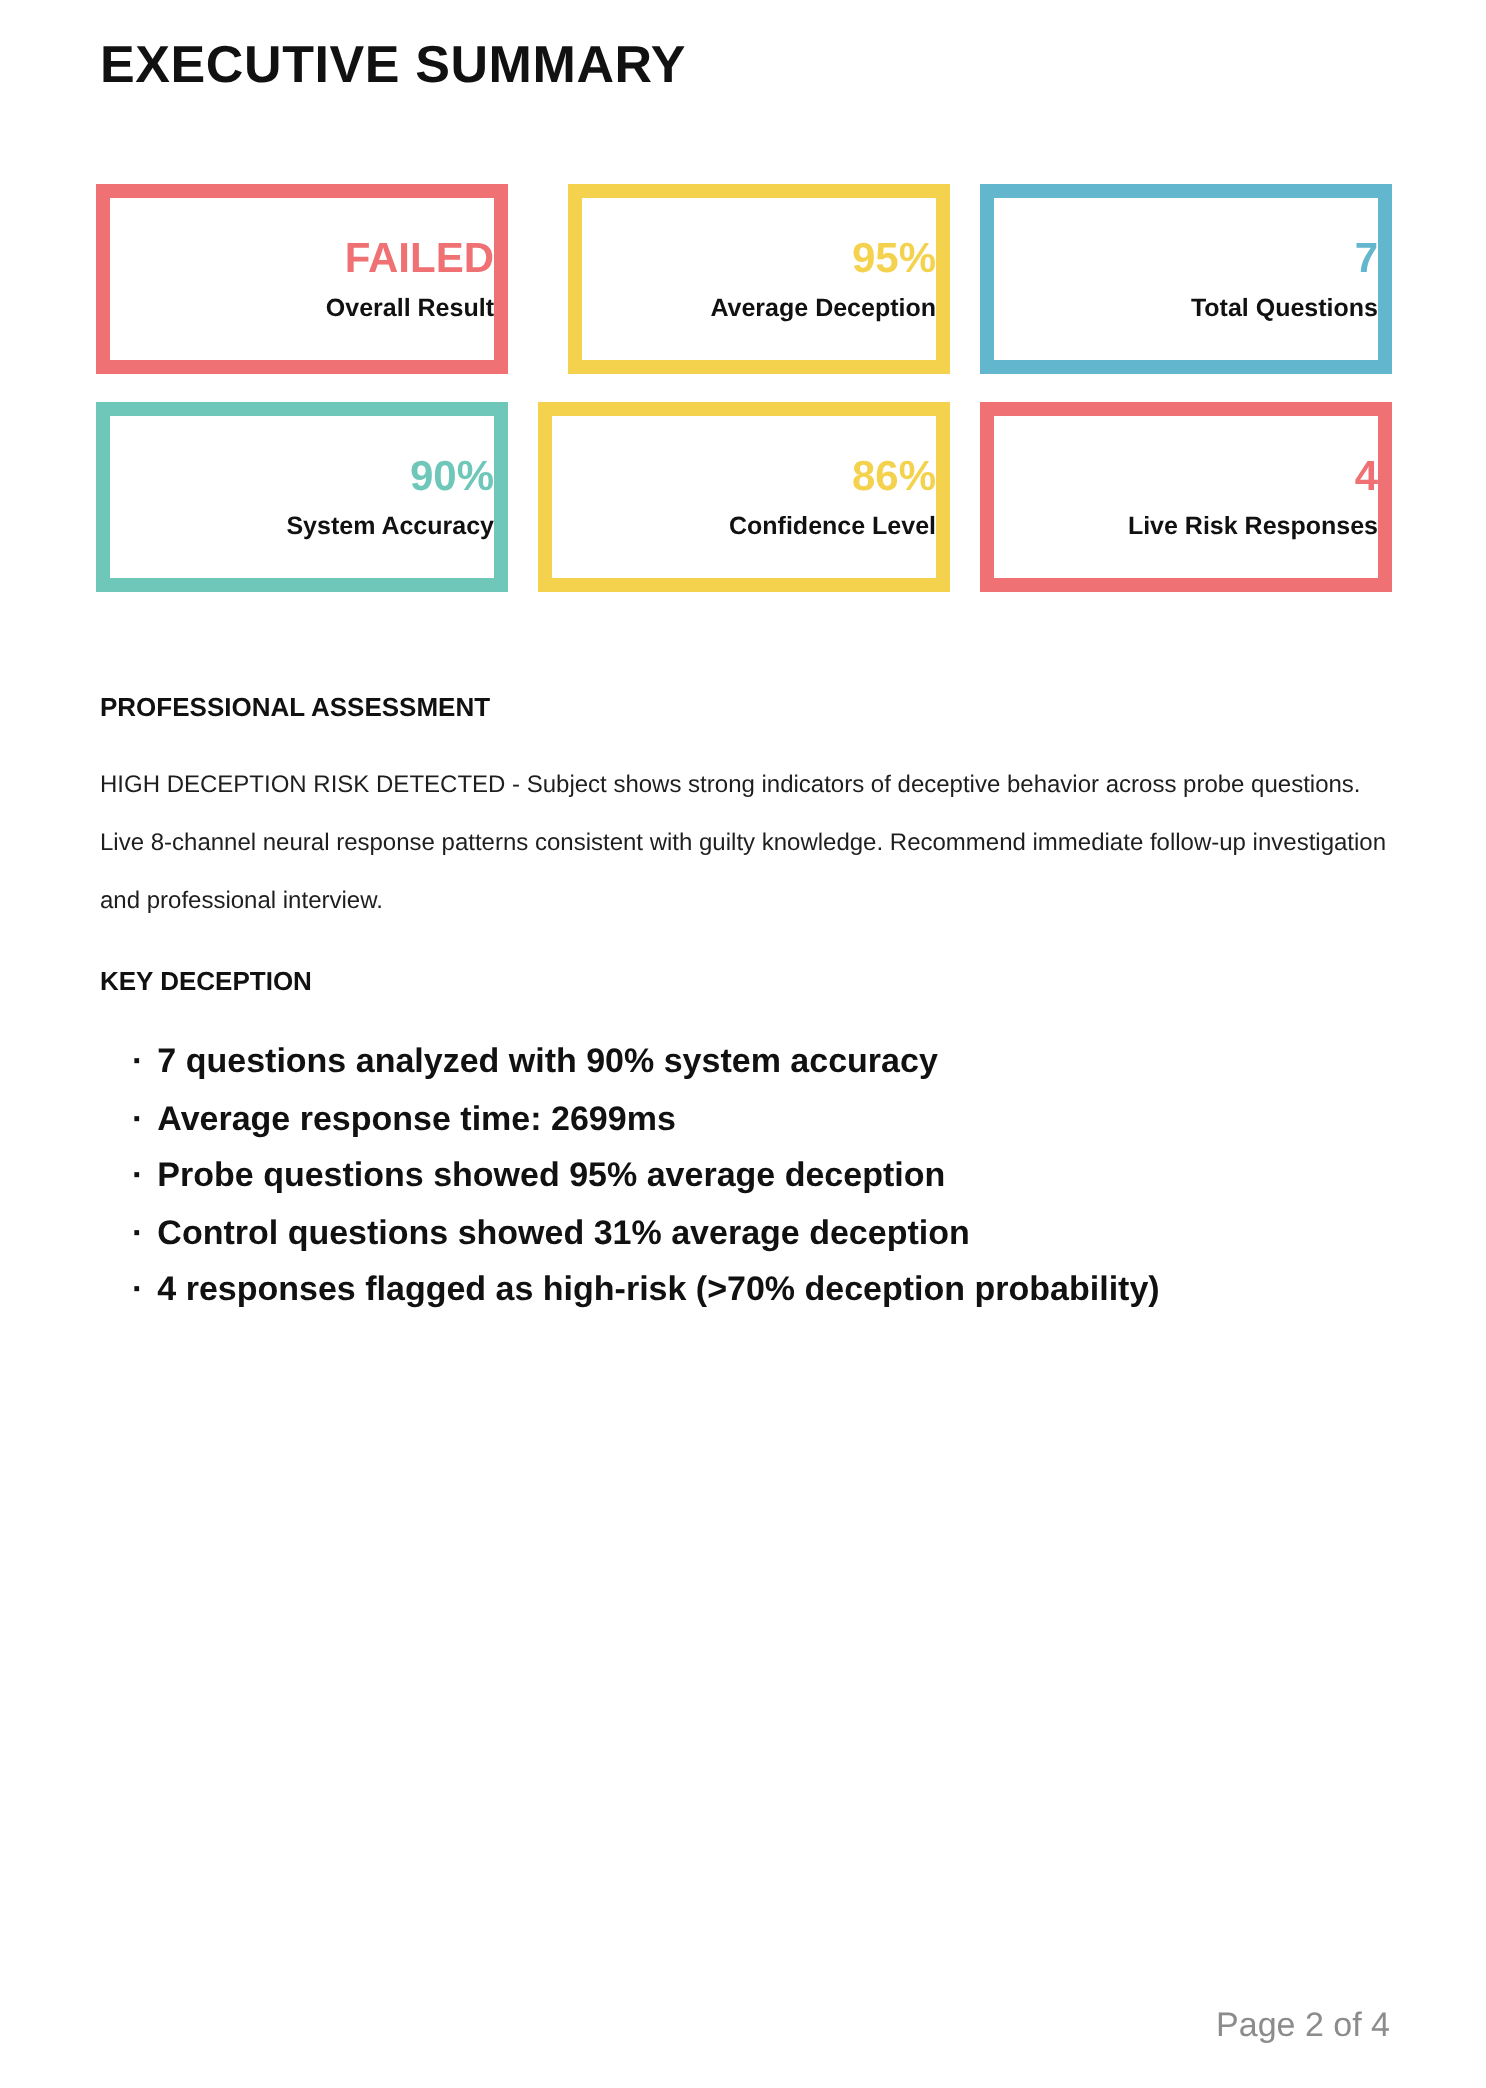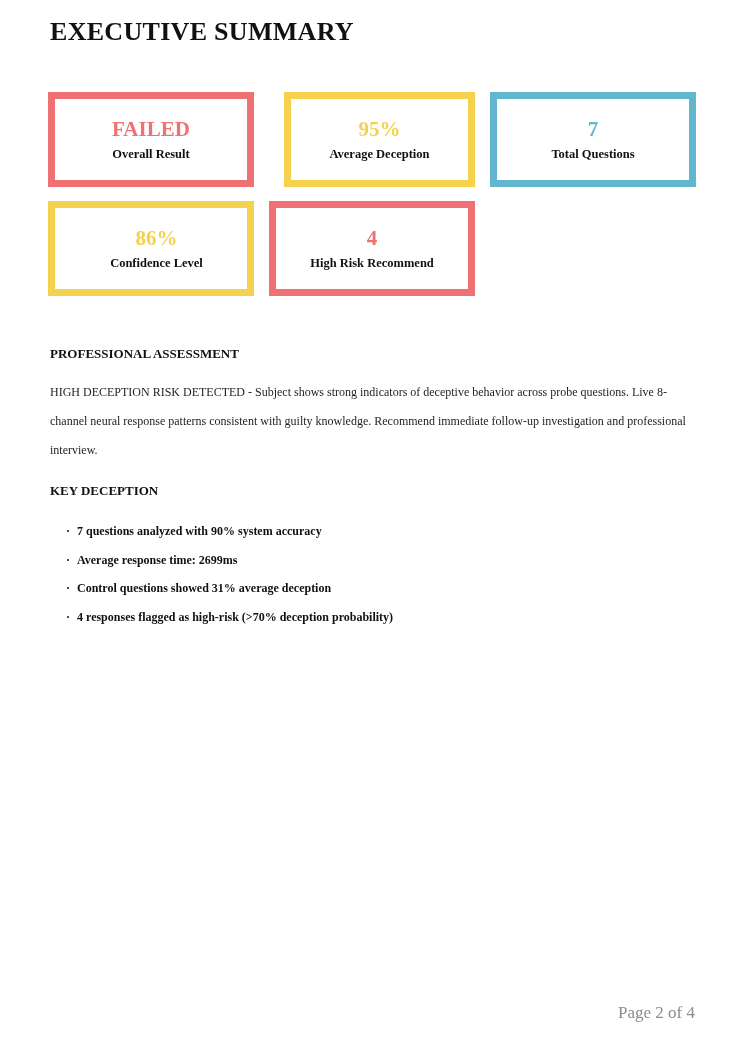--- a/index.html
+++ b/index.html
@@ -2,21 +2,21 @@
 <html><head>
 <meta charset="utf-8">
 <style>
   * { box-sizing: border-box; }
   html, body { margin: 0; padding: 0; background: #ffffff; }
   .page {
     position: relative;
     width: 743px;
     height: 1044px;
     background: #ffffff;
-    font-family: Liberation Serif, serif;
+    font-family: Liberation Sans, sans-serif;
     color: #111111;
     overflow: hidden;
   }
   .doc-title {
     position: absolute;
     left: 50px;
     top: 17px;
     font-size: 26px;
     font-weight: bold;
     letter-spacing: 0.3px;
@@ -32,21 +32,21 @@
     grid-template-columns: repeat(3, 1fr);
     column-gap: 15px;
     row-gap: 14px;
   }
   .stat-card {
     height: 95px;
     border: 7px solid #6d28d9;
     background: #ffffff;
     display: flex;
     flex-direction: column;
-    align-items: center;
+    align-items: flex-end;
     justify-content: center;
     gap: 8px;
   }
   .stat-value {
     font-size: 21px;
     font-weight: bold;
     line-height: 1;
     white-space: nowrap;
   }
   .stat-label {
@@ -78,21 +78,21 @@
   .findings-heading { top: 483px; }
   .findings-list {
     position: absolute;
     left: 66px;
     top: 524px;
     list-style: none;
     margin: 0;
     padding: 0;
   }
   .finding-item {
-    font-size: 12px;
+    font-size: 17px;
     font-weight: bold;
     color: #111111;
     line-height: 14.5px;
     margin-bottom: 14px;
     white-space: nowrap;
   }
   .finding-bullet {
     display: inline-block;
     margin-right: 7px;
     font-weight: bold;
@@ -123,40 +123,45 @@
     <div class="stat-card" style="border-color: rgb(244, 210, 78); margin-left: 15px;">
       <div class="stat-value" style="color: rgb(244, 210, 78);">95%</div>
       <div class="stat-label">Average Deception</div>
     </div>
 
     <div class="stat-card" style="border-color: rgb(98, 182, 205);">
       <div class="stat-value" style="color: rgb(98, 182, 205);">7</div>
       <div class="stat-label">Total Questions</div>
     </div>
 
+    <div class="stat-card" style="border-color: rgb(111, 199, 186);">
+      <div class="stat-value" style="color: rgb(111, 199, 186);">90%</div>
+      <div class="stat-label">System Accuracy</div>
+    </div>
 
     <div class="stat-card" style="border-color: rgb(244, 210, 78); padding-left: 11px;">
       <div class="stat-value" style="color: rgb(244, 210, 78);">86%</div>
       <div class="stat-label">Confidence Level</div>
     </div>
 
     <div class="stat-card" style="border-color: rgb(240, 113, 115);">
       <div class="stat-value" style="color: rgb(240, 113, 115);">4</div>
-      <div class="stat-label">High Risk Recommend</div>
+      <div class="stat-label">Live Risk Responses</div>
     </div>
 
   </div>
 
   <div class="section-heading assessment-heading">PROFESSIONAL ASSESSMENT</div>
   <div class="assessment-body">HIGH DECEPTION RISK DETECTED - Subject shows strong indicators of deceptive behavior across probe questions. Live 8-channel neural response patterns consistent with guilty knowledge. Recommend immediate follow-up investigation and professional interview.</div>
 
   <div class="section-heading findings-heading">KEY DECEPTION</div>
 
   <ul class="findings-list">
     <li class="finding-item"><span class="finding-bullet">·</span><span>7 questions analyzed with 90% system accuracy</span></li>
     <li class="finding-item"><span class="finding-bullet">·</span><span>Average response time: 2699ms</span></li>
+    <li class="finding-item"><span class="finding-bullet">·</span><span>Probe questions showed 95% average deception</span></li>
     <li class="finding-item"><span class="finding-bullet">·</span><span>Control questions showed 31% average deception</span></li>
     <li class="finding-item"><span class="finding-bullet">·</span><span>4 responses flagged as high-risk (&gt;70% deception probability)</span></li>
   </ul>
 
   <div class="page-footer">Page 2 of 4</div>
 
 </div>
 
 </body></html>

